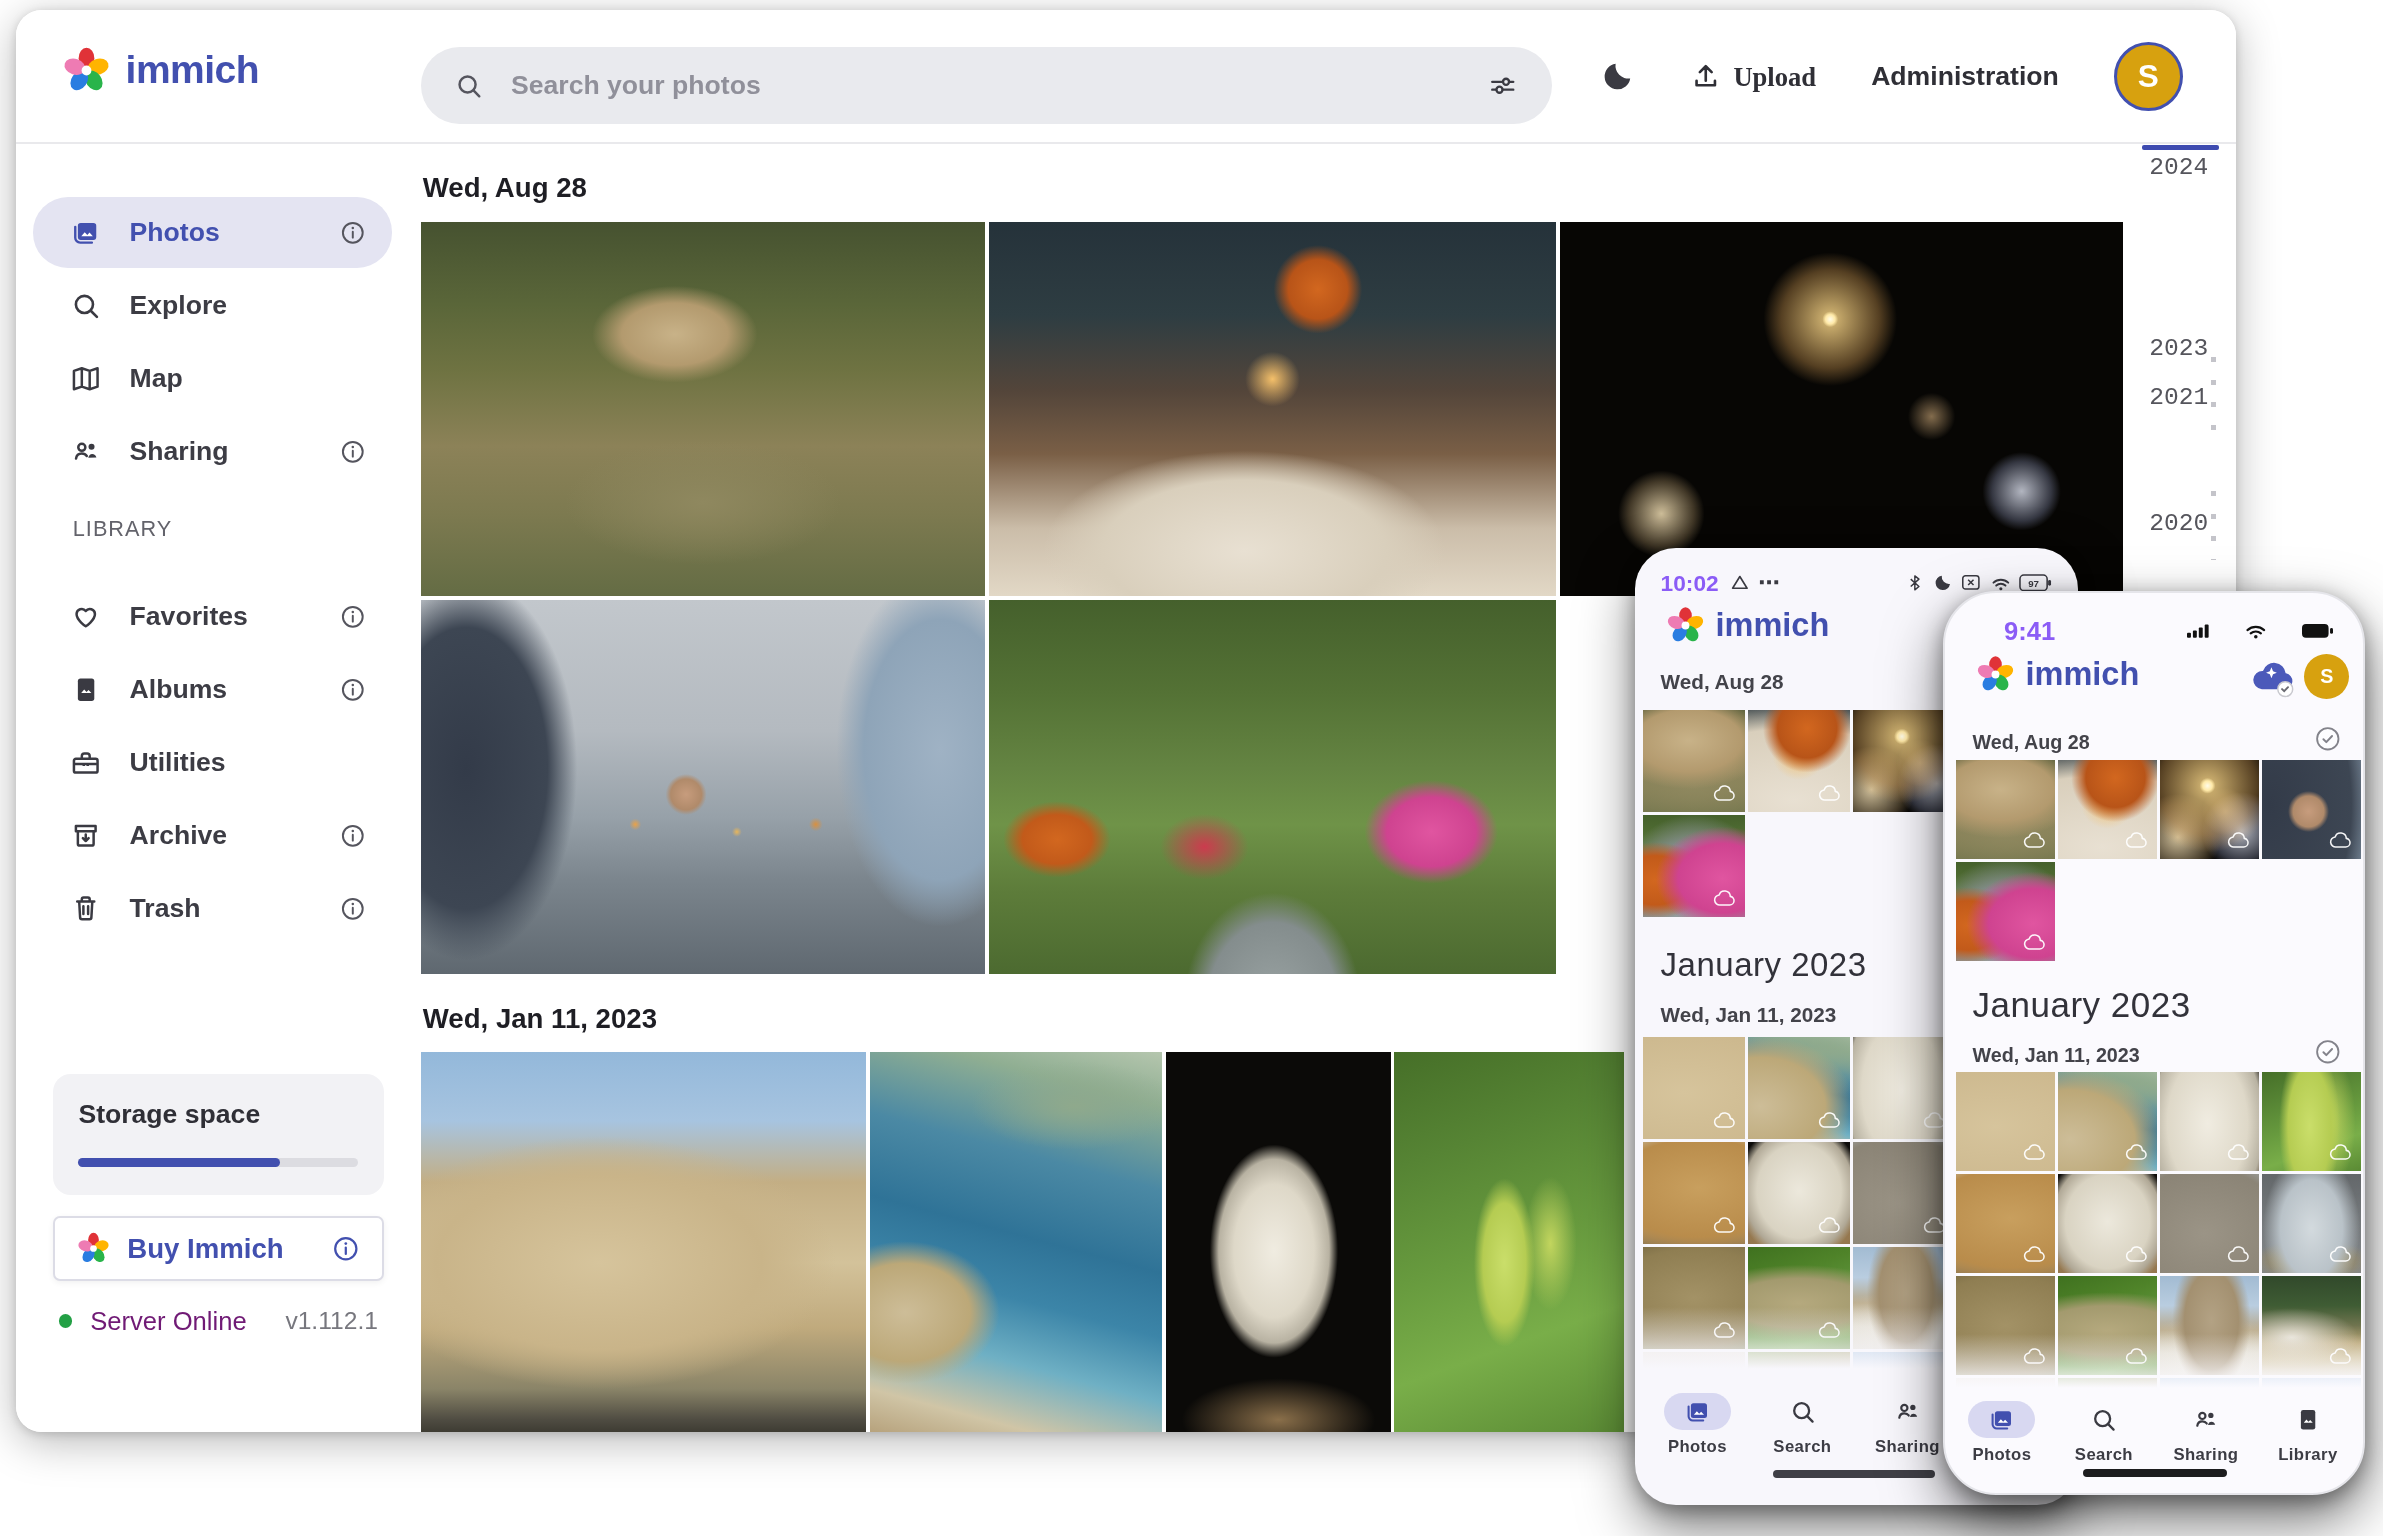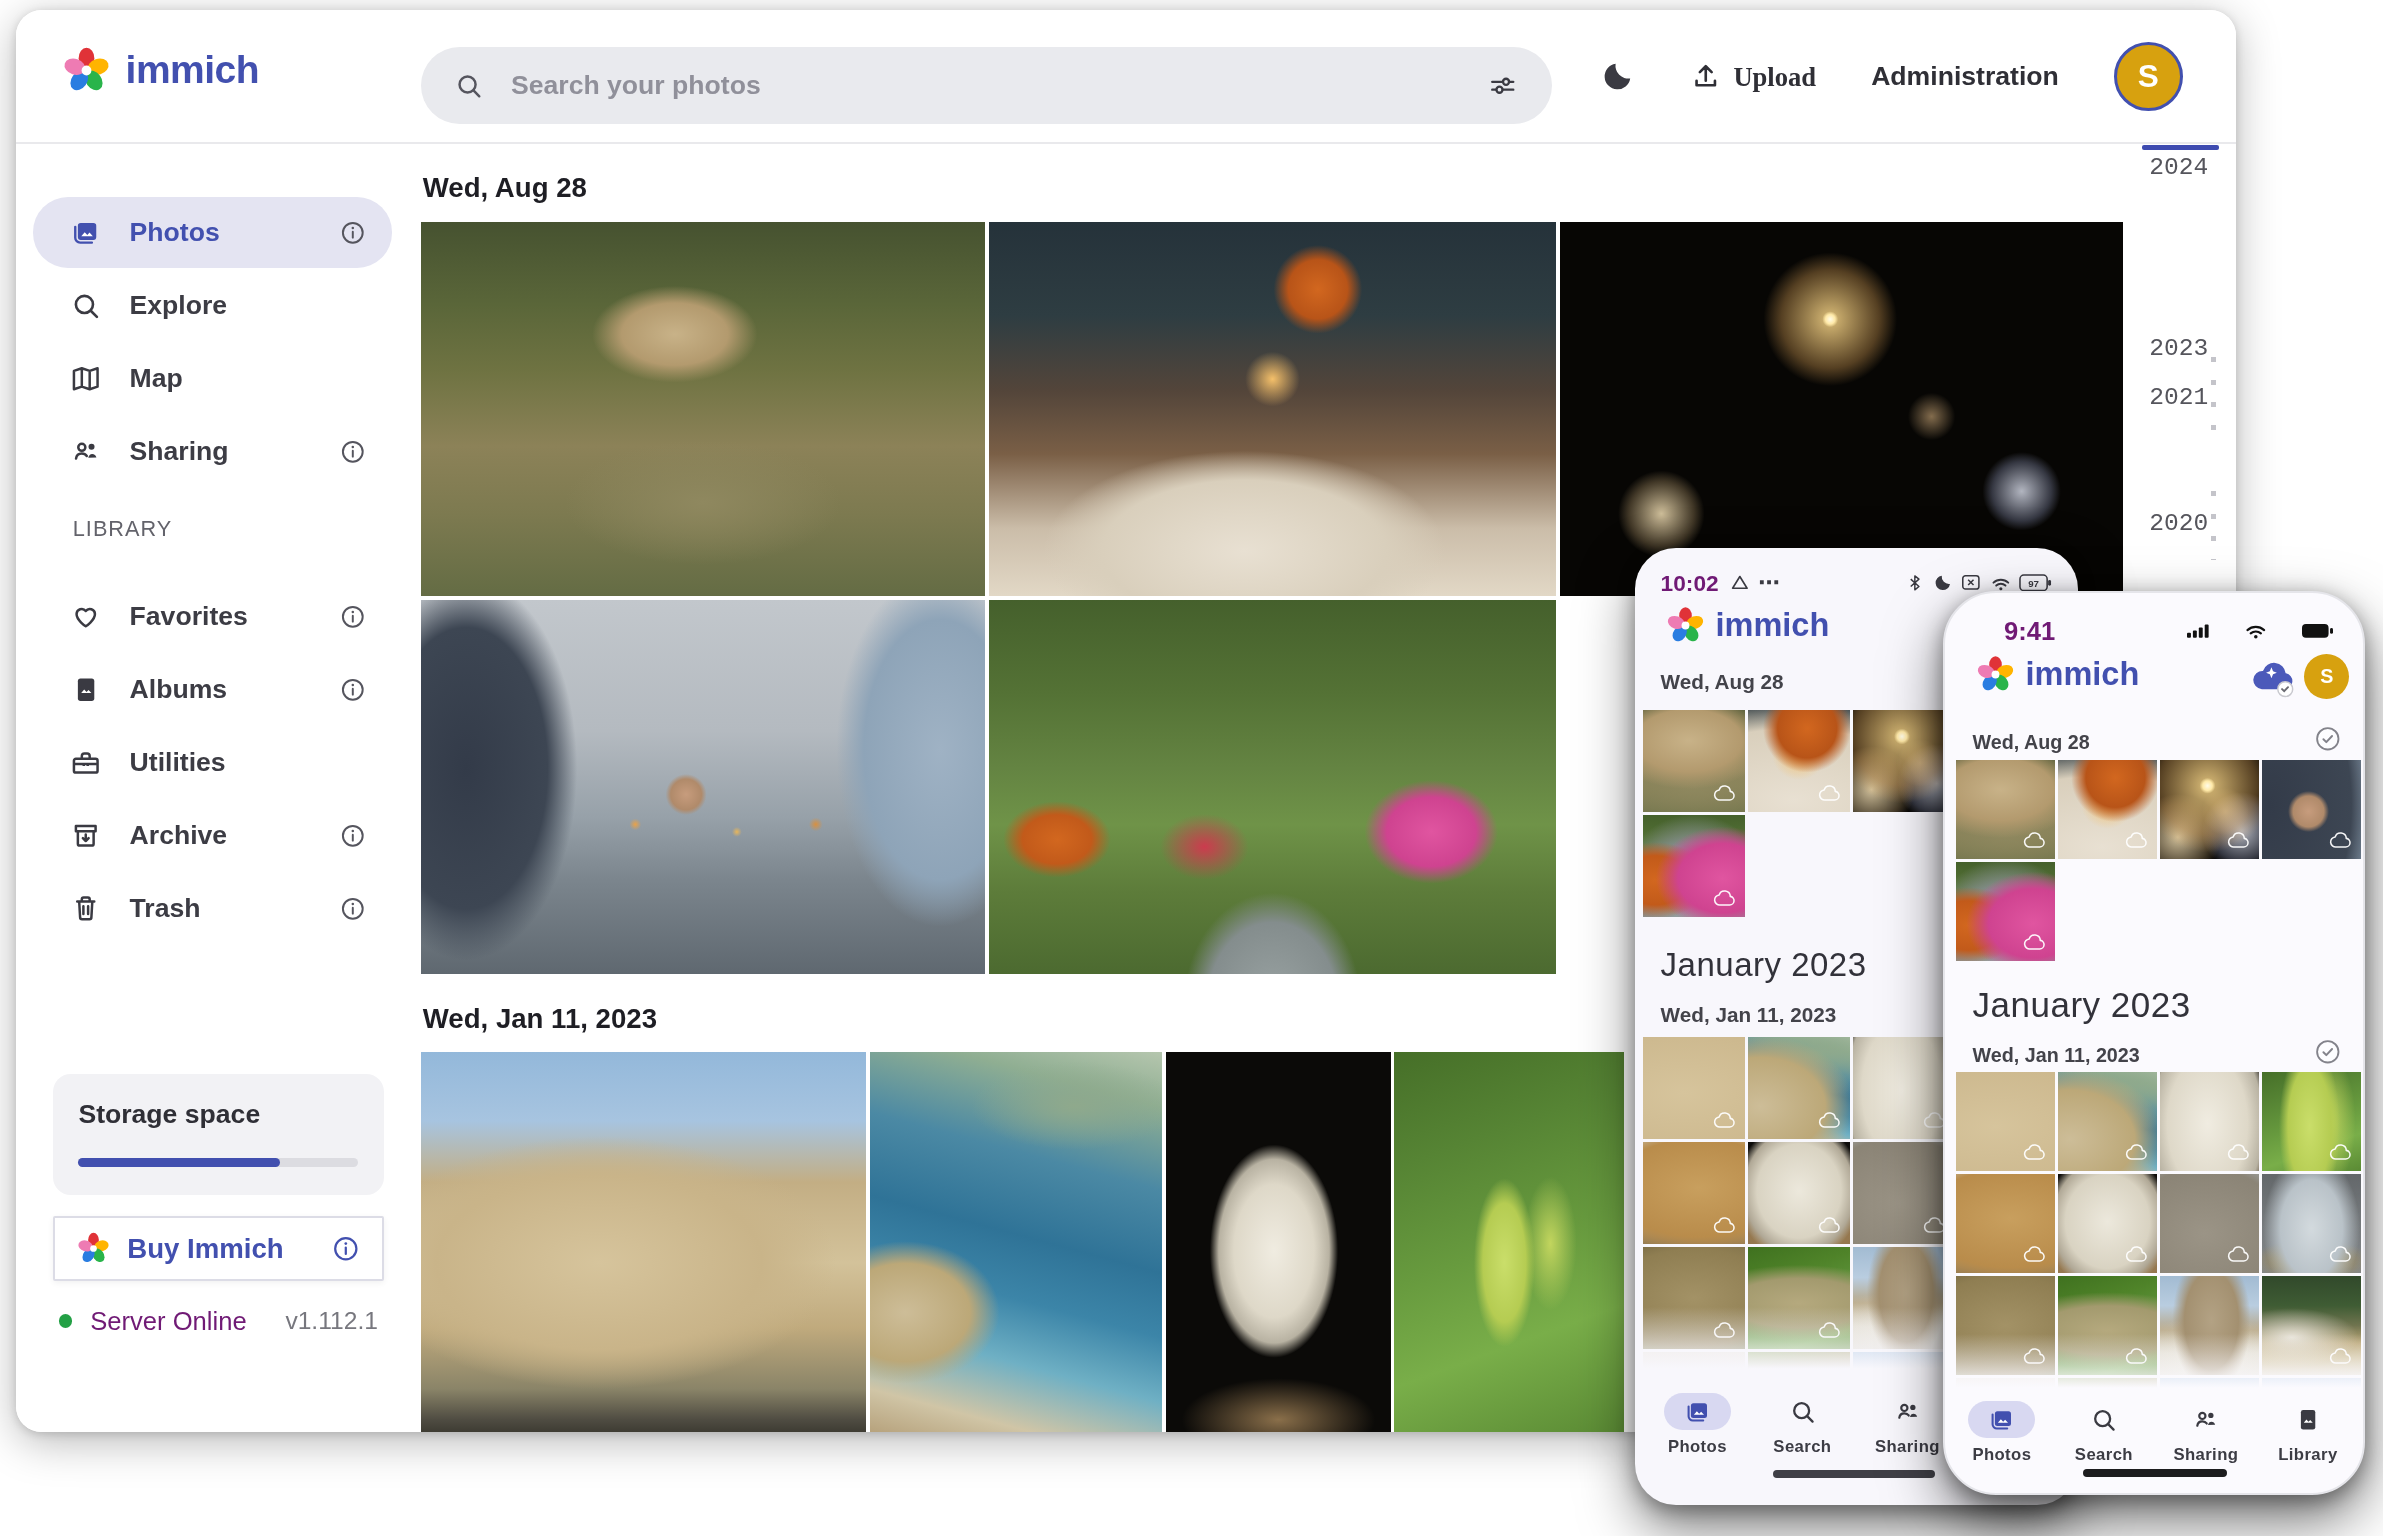--- a/index.html
+++ b/index.html
@@ -37,21 +37,21 @@
   .side-item .info{width:27.6px;height:27.6px;flex:0 0 auto;}
   .side-item.active{background:#e4e4f2;color:#4250af;}
   .side-item.active .lbl{color:#4250af;}
   .side-sec{margin:29.6px 0 39px 57px;font-size:21.7px;letter-spacing:1px;color:#63636b;font-weight:500;}
   .side-bottom{position:absolute;left:37px;top:928px;width:331px;}
   .storage-card{background:#f2f2f5;border-radius:17.7px;padding:25.6px 25.6px 27.6px 25.6px;}
   .storage-title{font-size:26.6px;font-weight:700;color:#2f2f36;}
   .storage-usage{font-size:25.6px;color:#4a4a52;margin-top:13.8px;}
   .storage-track{margin-top:27.6px;height:8.9px;border-radius:4.9px;background:#dcdce1;}
   .storage-fill{height:8.9px;border-radius:4.9px;background:#4250af;width:50%;}
-  .buy-btn{margin-top:21.7px;height:65px;background:#fff;border:2px solid #dcdce6;border-radius:2px;
+  .buy-btn{margin-top:21.7px;height:65px;background:#fff;border:2px solid #dcdce6;border-radius:7px;
     display:flex;align-items:center;padding:0 21.7px;box-shadow:0 2px 5.9px rgba(0,0,0,.06);cursor:pointer;}
   .buy-btn svg.flower{width:35px;height:35px;}
   .buy-btn .buy-lbl{font-size:27.6px;font-weight:700;color:#4250af;margin-left:15.8px;flex:1;}
   .server-row{margin-top:25.6px;display:flex;align-items:center;padding:0 5.9px;}
   .server-dot{width:13.8px;height:13.8px;border-radius:50%;background:#23a045;}
   .server-lbl{font-size:25.6px;color:#701a75;margin-left:17.7px;flex:1;}
   .server-ver{font-size:24.6px;color:#77777e;}
 
   
   .content{position:absolute;left:405px;top:134px;width:1706px;}
@@ -68,21 +68,21 @@
   
   .scrub{position:absolute;top:0;right:0;width:114px;height:100%;}
   .scrub-line{position:absolute;top:135px;left:20.7px;width:77px;height:4.9px;background:#3e4bb0;border-radius:2px;}
   .year{position:absolute;right:27.6px;font-family:"Liberation Mono","DejaVu Sans Mono",monospace;
     font-size:24.6px;color:#55555c;cursor:pointer;}
   .dots{position:absolute;right:19.7px;width:4.9px;background:repeating-linear-gradient(180deg,#c4c4ca 0 4.9px,transparent 4.9px 22.7px);}
 
   
   .phone{position:absolute;background:#f8f7fc;overflow:hidden;}
   .p-status{position:absolute;left:25.6px;right:25.6px;display:flex;align-items:center;}
-  .p-time{font-size:22.7px;font-weight:700;color:#701a75;}
+  .p-time{font-size:22.7px;font-weight:700;color:#8b5cf6;}
   .p-logo{position:absolute;display:flex;align-items:center;gap:9.9px;}
   .p-logo svg{width:41px;height:41px;}
   .p-logo .p-brand{font-size:32.5px;font-weight:700;color:#4250af;}
   .p-date{position:absolute;font-size:20.7px;font-weight:600;color:#43434a;}
   .p-month{position:absolute;font-size:33px;font-weight:500;color:#32323a;letter-spacing:0.5px;}
   .pgrid{position:absolute;display:flex;flex-wrap:wrap;gap:3px;align-content:flex-start;overflow:hidden;}
   .pfade{position:absolute;left:0;right:0;background:linear-gradient(180deg,rgba(248,247,252,0),#f8f7fc 78%);pointer-events:none;}
   .pnav{position:absolute;display:flex;}
   .pnav-item{display:flex;flex-direction:column;align-items:center;cursor:pointer;}
   .pnav-pill{width:67px;height:37px;border-radius:18.7px;display:flex;align-items:center;justify-content:center;}

